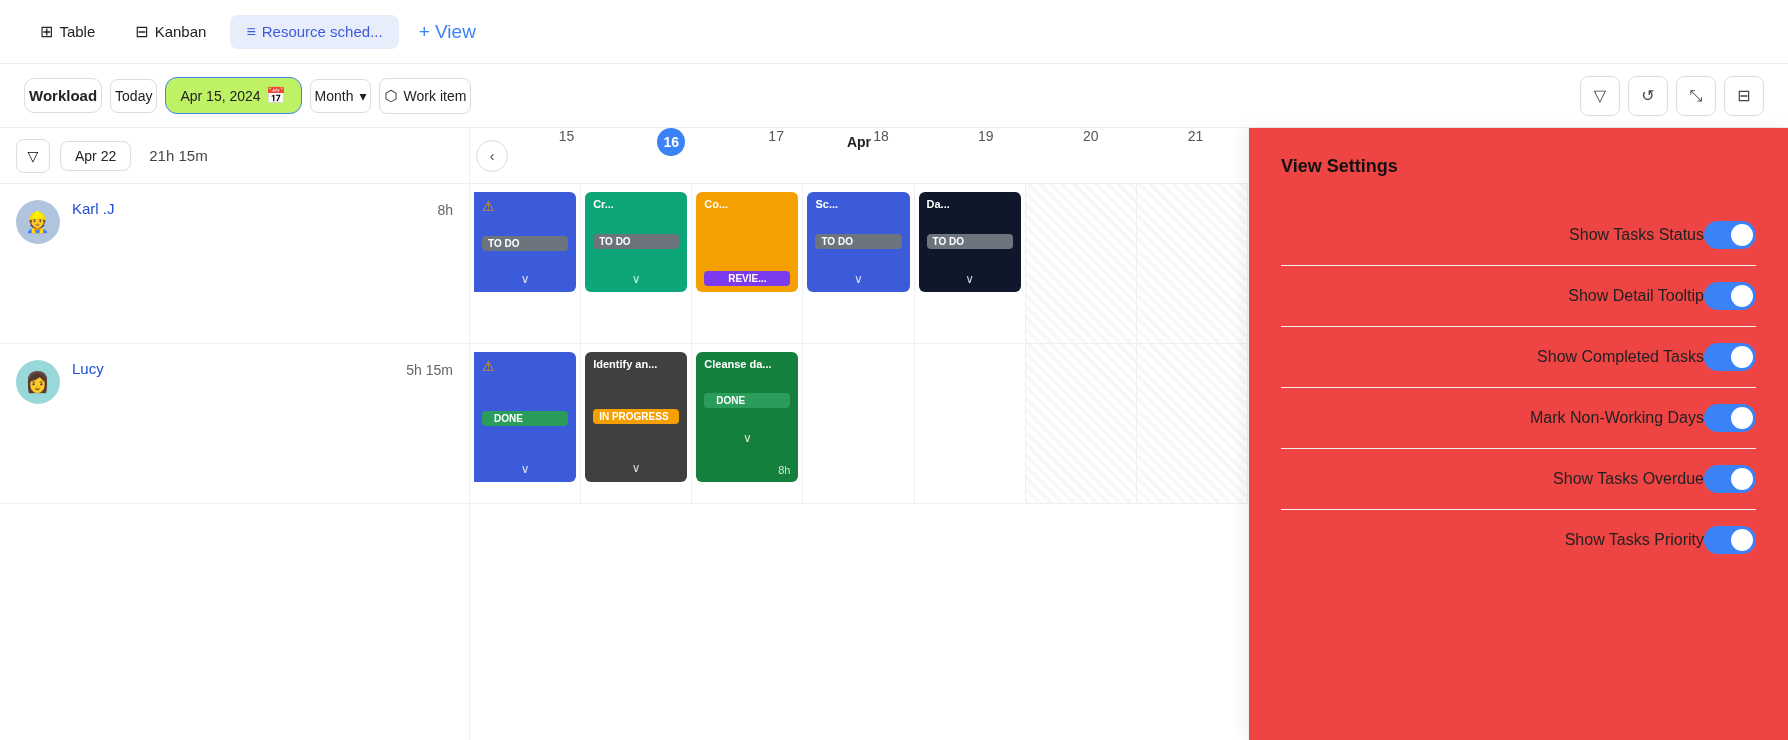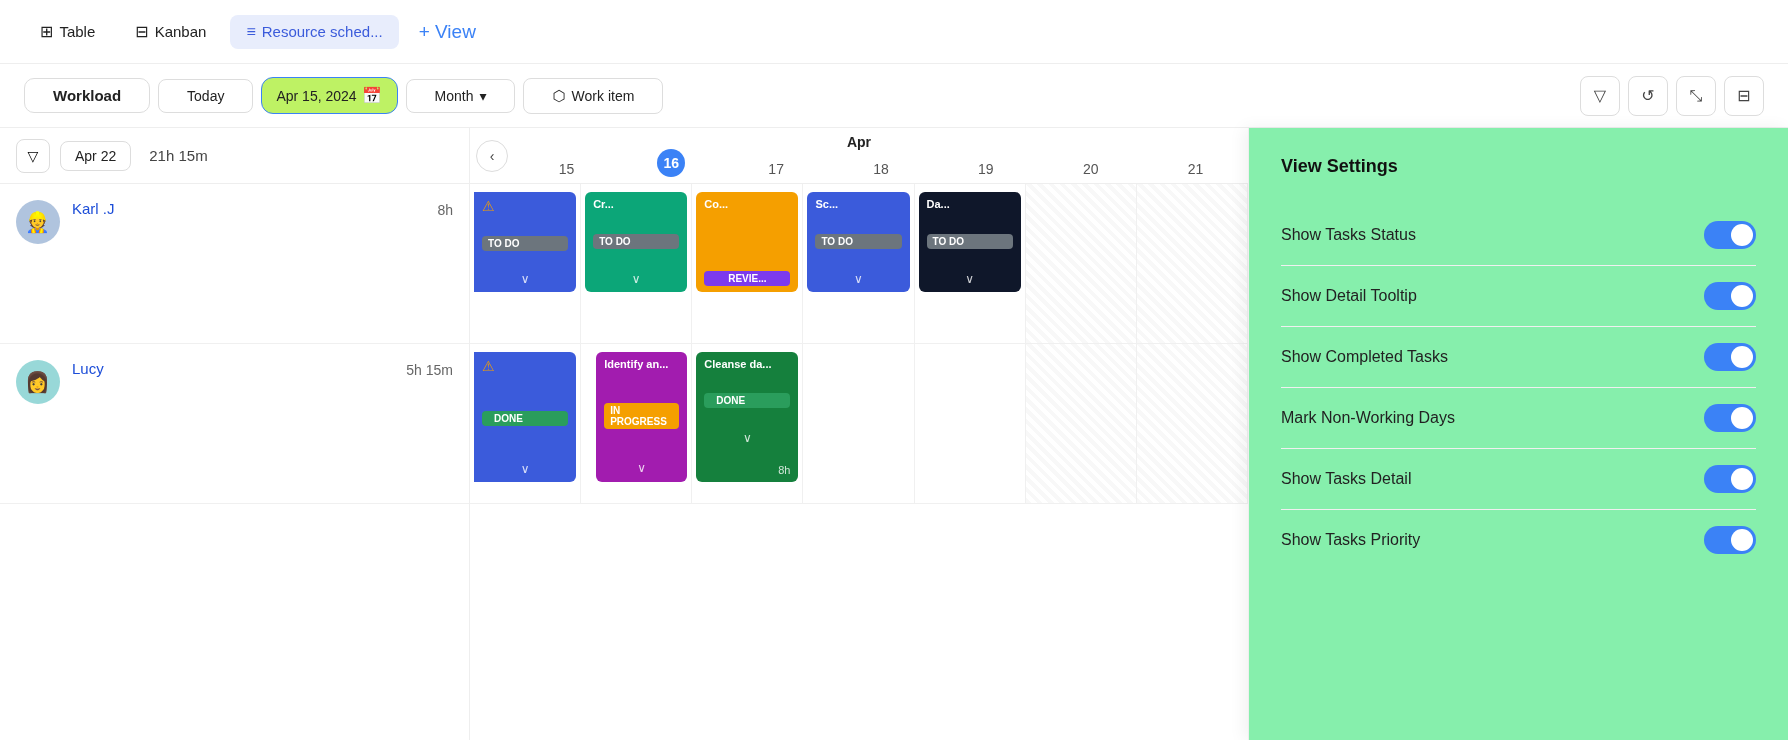--- a/index.html
+++ b/index.html
@@ -31,21 +31,21 @@
     .toolbar {
       display: flex;
       align-items: center;
       padding: 10px 24px;
       gap: 8px;
       border-bottom: 1px solid #eee;
       height: 64px;
     }
     .tb-btn {
       display: flex; align-items: center; gap: 6px;
-      padding: 8px 28px; border-radius: 8px; border: 1px solid #ddd;
+      padding: 8px 4px; border-radius: 8px; border: 1px solid #ddd;
       background: #fff; cursor: pointer; font-size: 14px; color: #222; font-weight: 500;
     }
     .tb-btn.bold-text { font-weight: 700; font-size: 15px; border-radius: 10px; }
     .tb-date-picker {
       display: flex; align-items: center; gap: 6px;
       padding: 8px 14px; border-radius: 12px; border: 1.5px solid #3b82f6;
       background: #bef264; cursor: pointer; font-size: 14px; color: #222;
     }
     .tb-icon-btn {
       display: flex; align-items: center; justify-content: center;
@@ -127,21 +127,21 @@
       transform: translateX(-50%);
       font-size: 14px;
       font-weight: 600;
       color: #222;
     }
     .cal-day-col {
       flex: 1;
       display: flex;
       flex-direction: column;
       align-items: center;
-      justify-content: flex-end;
+      justify-content: flex-start;
       padding-bottom: 6px;
       min-width: 80px;
     }
     .cal-day-num {
       font-size: 14px; color: #555;
     }
     .cal-day-num.today {
       background: #3b82f6; color: #fff; border-radius: 50%;
       width: 28px; height: 28px; display: flex; align-items: center; justify-content: center;
       font-weight: 600;
@@ -194,21 +194,21 @@
       min-height: 100px;
       display: flex;
       flex-direction: column;
       justify-content: space-between;
       overflow: hidden;
     }
     .task-card.blue { background: #3b5bdb; }
     .task-card.teal { background: #0ca678; }
     .task-card.orange { background: #f59f00; }
     .task-card.dark { background: #0f172a; }
-    .task-card.dark-blue { background: #a21caf; margin-left: 11px; }
+    .task-card.dark-blue { background: #404040; }
     .task-card.red-orange { background: #15803d; }
     .task-card.blue-partial {
       background: #3b5bdb;
       border-radius: 6px 0 0 6px;
     }
 
     .task-label {
       font-size: 11px; font-weight: 600; color: #fff; overflow: hidden; text-overflow: ellipsis; white-space: nowrap;
     }
     .status-badge {
@@ -228,31 +228,31 @@
       text-align: center; font-size: 12px; color: rgba(255,255,255,0.8); margin-top: 4px;
     }
     .warning-icon {
       color: #f59f00; font-size: 14px;
     }
 
     
     .view-settings-panel {
       width: 540px;
       flex-shrink: 0;
-      background: #86efac;
+      background: #ef4444;
       border-left: 1px solid #eee;
       padding: 28px 32px;
       box-shadow: -4px 0 16px rgba(0,0,0,0.06);
       z-index: 10;
     }
     .vs-title {
       font-size: 18px; font-weight: 700; color: #111; margin-bottom: 28px;
     }
     .vs-row {
-      display: flex; align-items: center; justify-content: space-between;
+      display: flex; align-items: center; justify-content: flex-end;
       padding: 16px 0;
       border-bottom: 1px solid #f0f0f0;
     }
     .vs-row:last-child { border-bottom: none; }
     .vs-label {
       font-size: 16px; color: #222; font-weight: 400;
     }
 
     
     .toggle {
@@ -484,21 +484,21 @@
     </div>
     <div class="vs-row">
       <span class="vs-label">Show Completed Tasks</span>
       <div class="toggle"></div>
     </div>
     <div class="vs-row">
       <span class="vs-label">Mark Non-Working Days</span>
       <div class="toggle"></div>
     </div>
     <div class="vs-row">
-      <span class="vs-label">Show Tasks Detail</span>
+      <span class="vs-label">Show Tasks Overdue</span>
       <div class="toggle"></div>
     </div>
     <div class="vs-row">
       <span class="vs-label">Show Tasks Priority</span>
       <div class="toggle"></div>
     </div>
   </div>
 
 </div>
 

